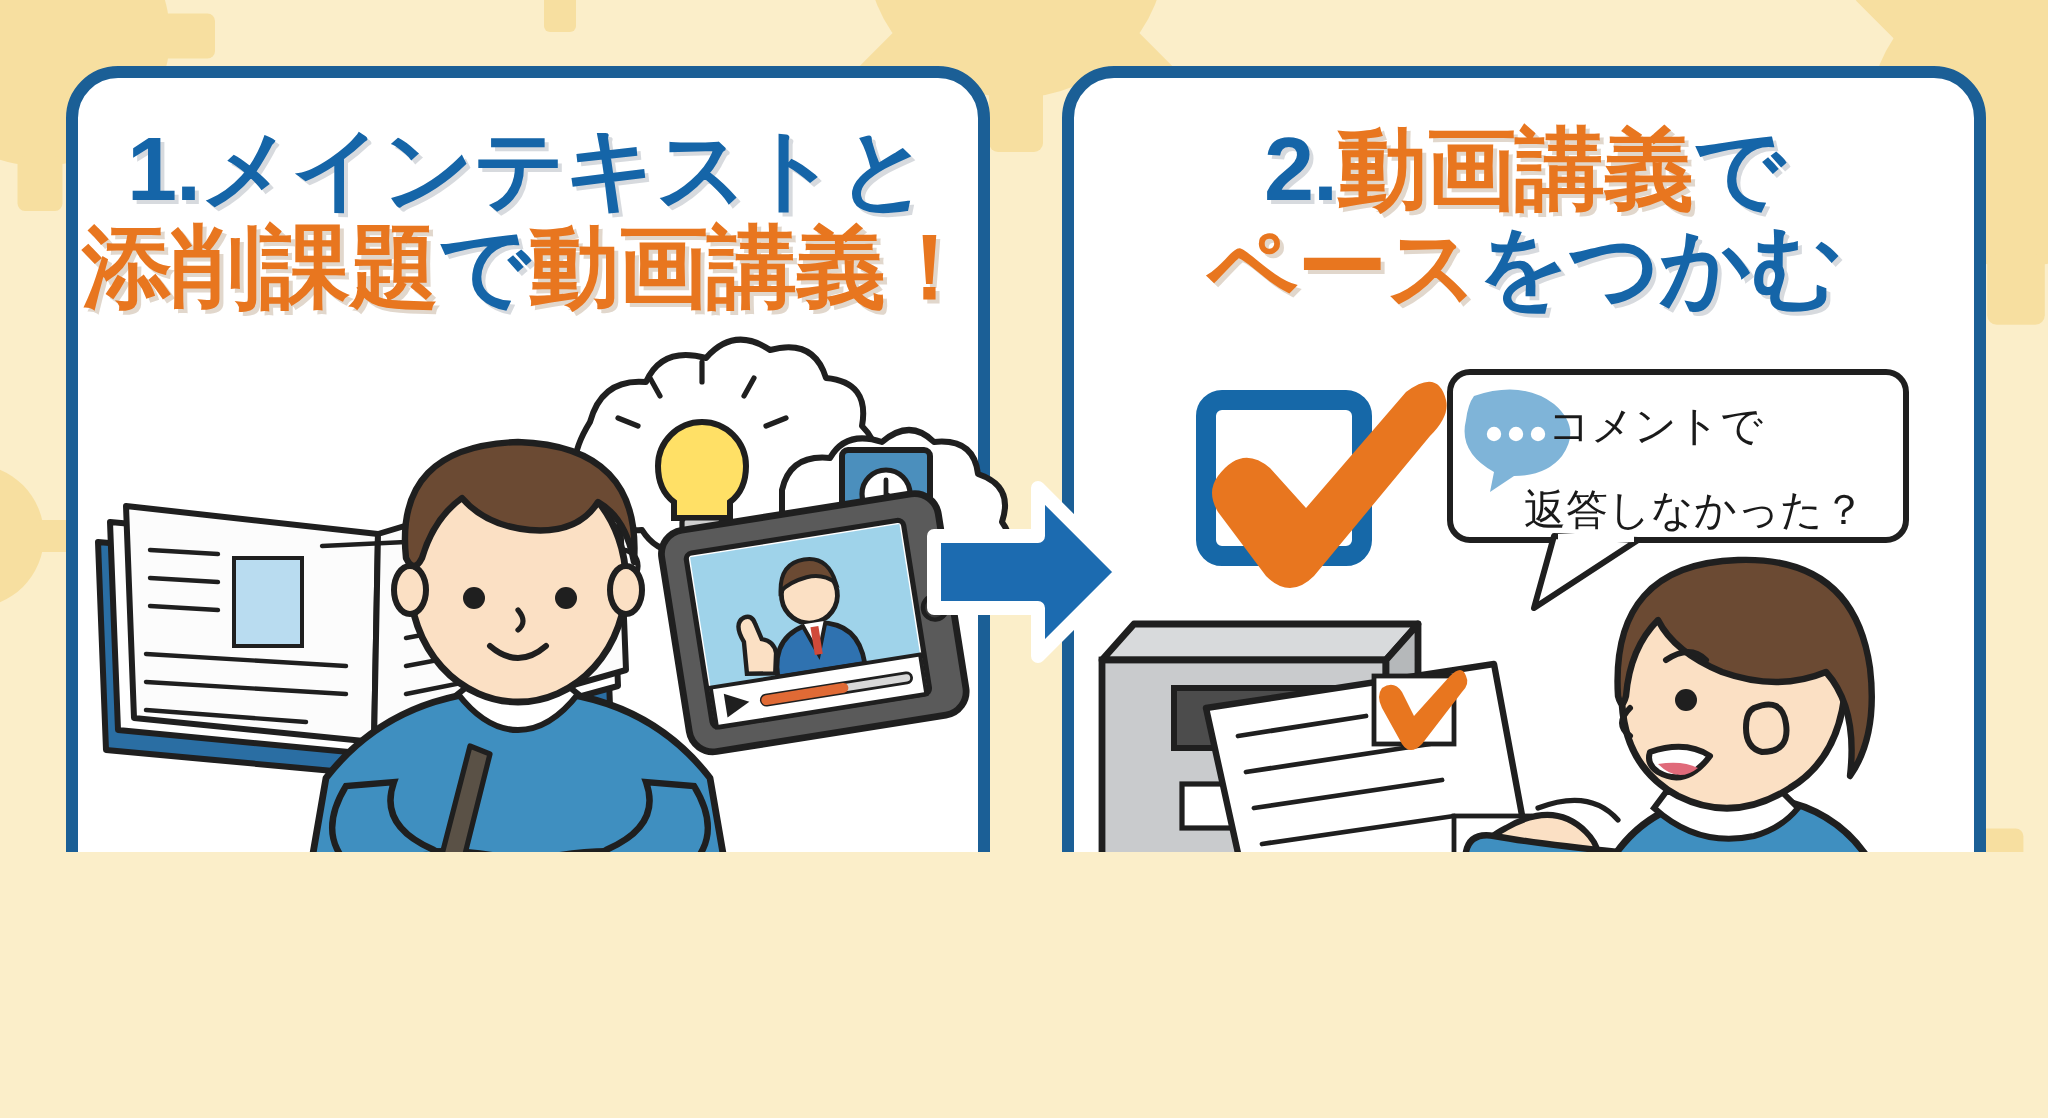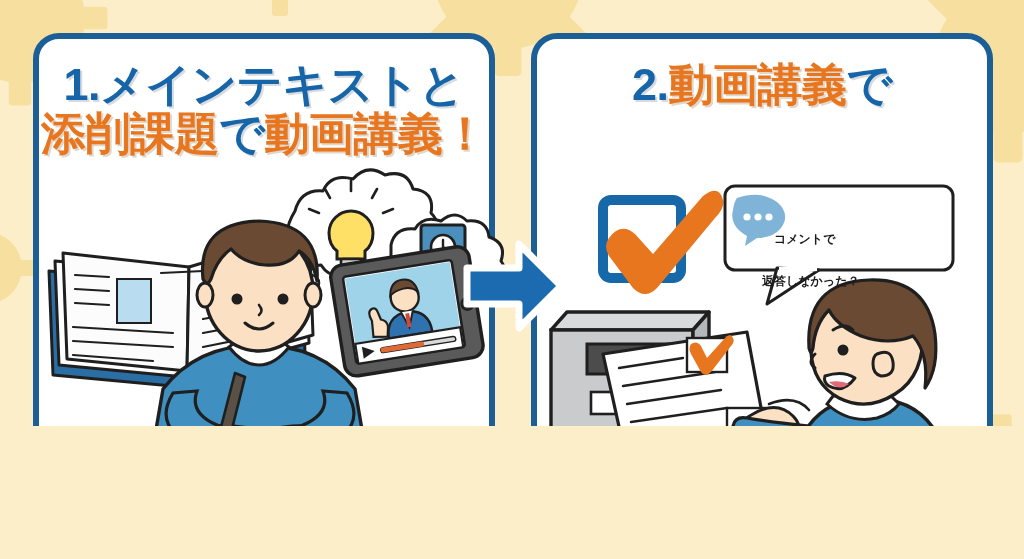--- a/index.html
+++ b/index.html
@@ -43,24 +43,23 @@
   .art{position:absolute;z-index:4;}
   .art svg{display:block;overflow:visible;}
 
   
   #art-study{left:33px;top:175px;width:462px;height:352px;}
   
   #art-mail{left:531px;top:178px;width:462px;height:349px;}
 
   
   .bub-txt{
-    position:absolute;z-index:7;color:#1a1a1a;font-weight:bold;
-    font-size:12px;line-height:1.32;white-space:nowrap;
+    position:absolute;z-index:7;color:#1a1a1a;font-weight:normal;
+    font-size:21px;line-height:1.32;white-space:nowrap;
     font-family:"DejaVu Sans",sans-serif;
-    margin-top:32px;
   }
   #bubble-line-1{left:774px;top:200px;}
   #bubble-line-2{left:762px;top:242px;}
 </style>
 </head>
 <body>
 
 <div id="stage">
 
   <div class="bg-gears">
@@ -178,20 +177,23 @@
       <span class="hline">
         <span class="t-orange">添削課題</span><span class="t-blue">で</span><span class="t-orange">動画講義！</span>
       </span>
     </div>
   </div>
 
   <div class="panel" id="panel-2">
     <div class="heading">
       <span class="hline">
         <span class="t-blue num">2.</span><span class="t-orange">動画講義</span><span class="t-blue">で</span>
+      </span>
+      <span class="hline">
+        <span class="t-orange">ペース</span><span class="t-blue">をつかむ</span>
       </span>
     </div>
   </div>
 
   <div class="art" id="art-study">
     <svg viewBox="0 0 462 352" xmlns="http://www.w3.org/2000/svg">
 
       <g stroke="#1f1f1f" stroke-width="3" stroke-linejoin="round">
         <path d="M16 96 L20 200 L150 212 L152 108 Z" fill="#2a6ea3"></path>
         <path d="M152 108 L150 212 L272 178 L268 74 Z" fill="#2a6ea3"></path>

